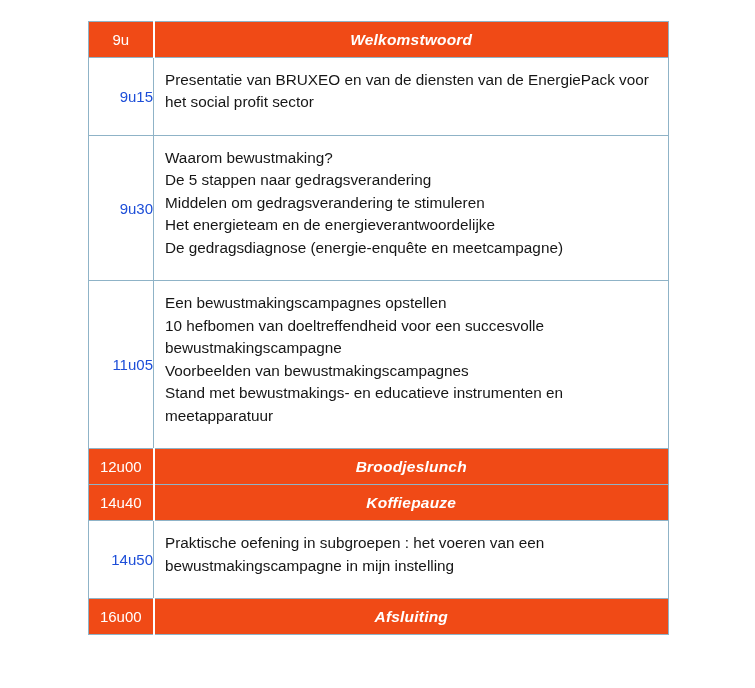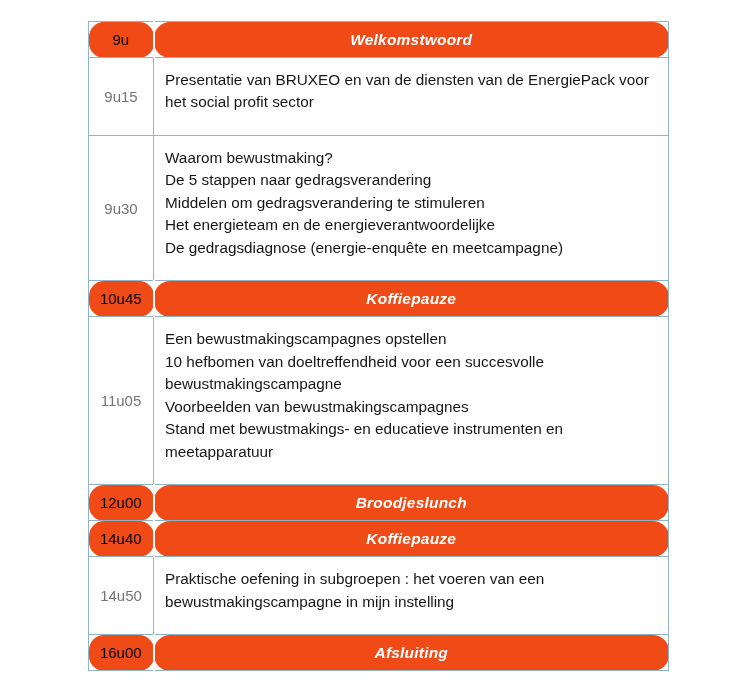--- a/index.html
+++ b/index.html
@@ -39,45 +39,43 @@
   
   tr.row-highlight td {
     background: #f04a16;
     border-top: 1px solid #8fb3c7;
     border-bottom: 1px solid #8fb3c7;
     height: 35px;
   }
   tr.row-highlight td.time-cell {
     border-right: 2px solid #ffffff;
     border-left: 1px solid #8fb3c7;
-    color: #000000;
+    color: #ffffff;
     text-align: center;
     font-size: 15px;
     line-height: 1.2;
-    border-radius: 15px;
   }
   tr.row-highlight td.title-cell {
     border-left: none;
     border-right: 1px solid #8fb3c7;
     color: #ffffff;
     text-align: center;
     font-style: italic;
     font-weight: bold;
     font-size: 15.5px;
     letter-spacing: 0.2px;
-    border-radius: 16px;
   }
 
   
   tr.row-normal td {
     background: #ffffff;
   }
   tr.row-normal td.time-cell {
-    color: #737373;
-    text-align: center;
+    color: #1d4ed8;
+    text-align: right;
     font-size: 15px;
     border-right: 1px solid #8fb3c7;
     border-radius: 17px;
   }
   tr.row-normal td.title-cell {
     color: #161616;
     text-align: left;
     font-size: 15.3px;
     line-height: 1.47;
     padding: 11px 8px 21px 11px;
@@ -112,26 +110,20 @@
         <tr class="row-normal">
           <td class="time-cell">9u30</td>
           <td class="title-cell">
             <span class="line">Waarom bewustmaking?</span>
             <span class="line">De 5 stappen naar gedragsverandering</span>
             <span class="line">Middelen om gedragsverandering te stimuleren</span>
             <span class="line">Het energieteam en de energieverantwoordelijke</span>
             <span class="line">De gedragsdiagnose (energie-enquête en meetcampagne)</span>
           </td>
         </tr>
-        <tr class="row-highlight">
-          <td class="time-cell">10u45</td>
-          <td class="title-cell">
-            <span class="line">Koffiepauze</span>
-          </td>
-        </tr>
         <tr class="row-normal">
           <td class="time-cell">11u05</td>
           <td class="title-cell">
             <span class="line">Een bewustmakingscampagnes opstellen</span>
             <span class="line">10 hefbomen van doeltreffendheid voor een succesvolle</span>
             <span class="line">bewustmakingscampagne</span>
             <span class="line">Voorbeelden van bewustmakingscampagnes</span>
             <span class="line">Stand met bewustmakings- en educatieve instrumenten en</span>
             <span class="line">meetapparatuur</span>
           </td>

